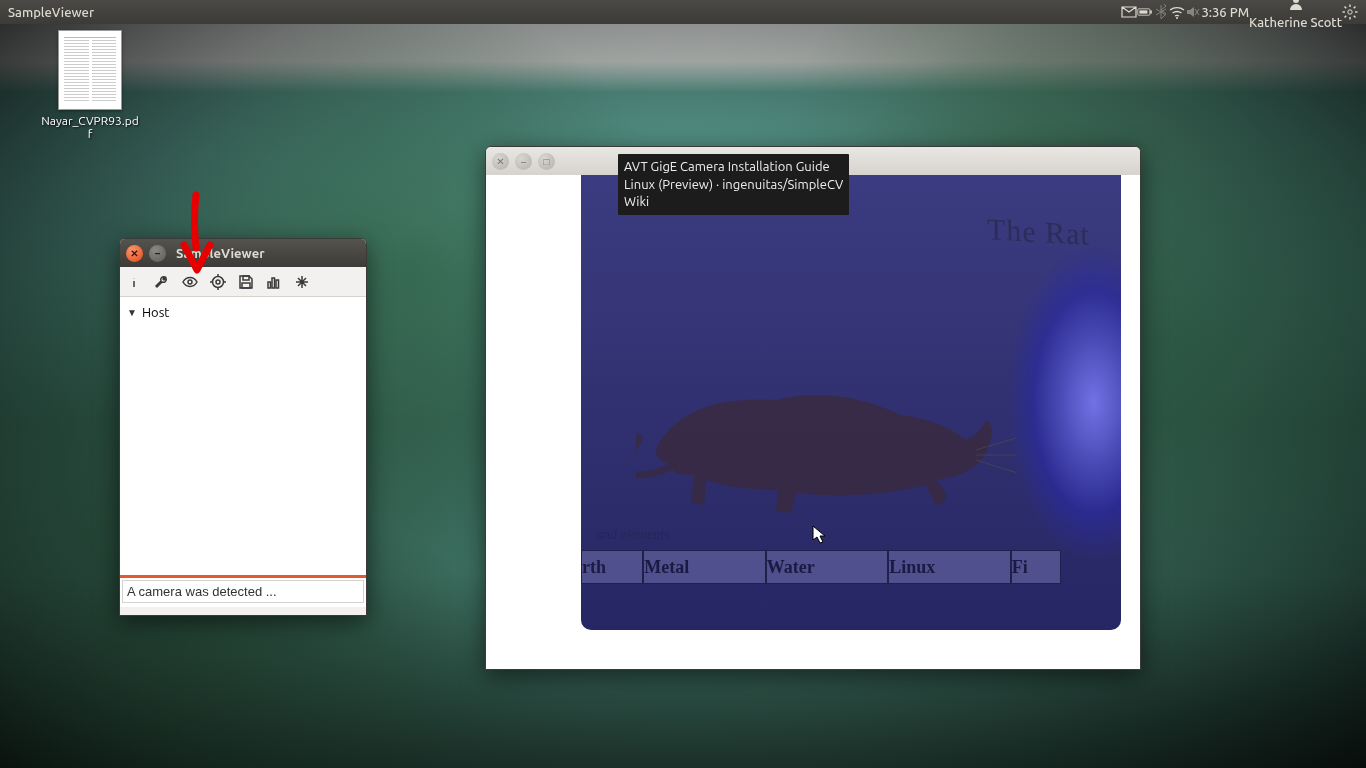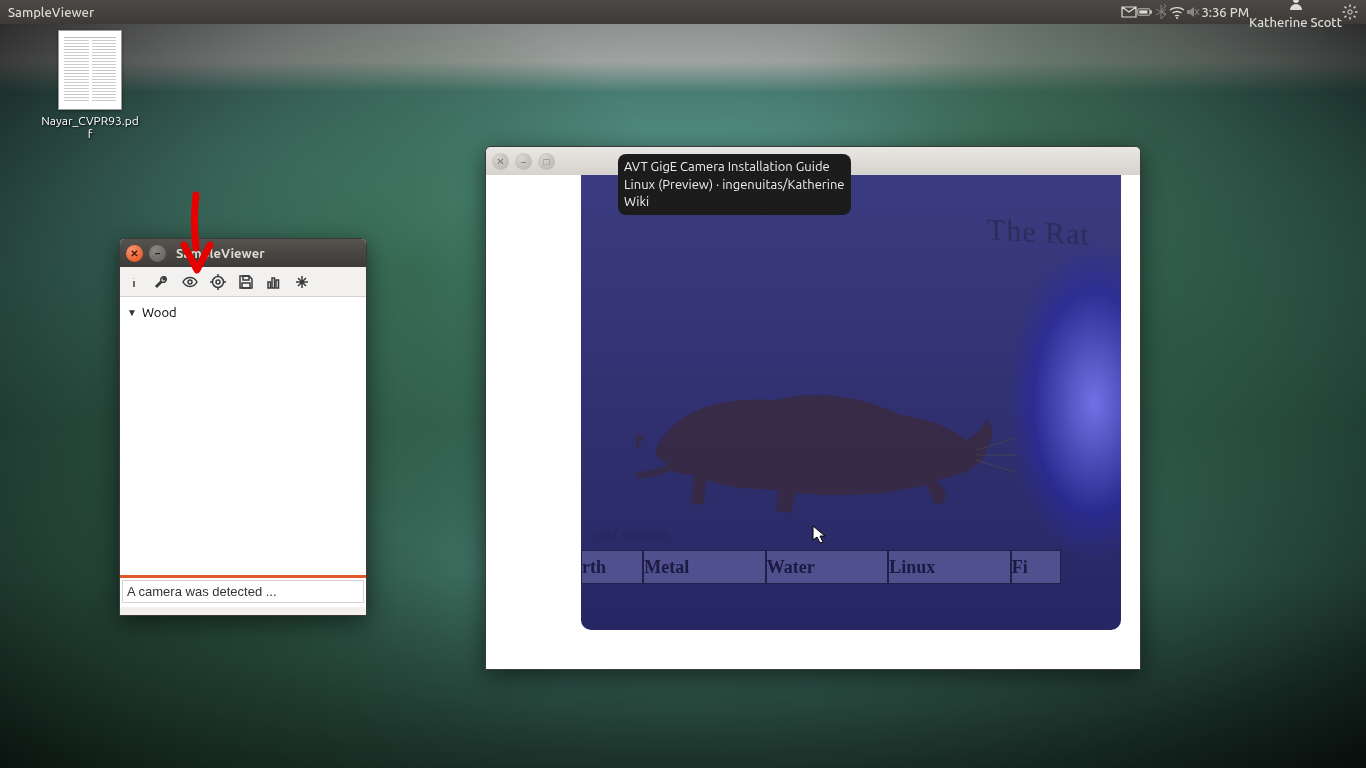--- a/index.html
+++ b/index.html
@@ -222,21 +222,21 @@
     .tooltip {
       position: absolute;
       top: 154px; left: 618px;
       background: #1c1c1c;
       color: #eee;
       font-size: 13px;
       line-height: 1.35;
       padding: 4px 6px;
       z-index: 50;
       max-width: 262px;
-      border-radius: 8px;
+      border-radius: 1px;
     }
 
     
     .red-arrow {
       position: absolute;
       top: 190px; left: 178px;
       z-index: 30;
       pointer-events: none;
     }
 
@@ -404,31 +404,31 @@
       </span>
     <span class="tool-btn">
         <svg viewBox="0 0 16 16">
           <path d="M8 2v12M2 8h12M4 4l8 8M12 4l-8 8"></path>
         </svg>
       </span>
   </div>
   <div class="tree-area">
     <div class="tree-row">
       <span class="tree-arrow">▼</span>
-      <span>Wood</span>
+      <span>Host</span>
     </div>
   </div>
   <div class="status-area">
     <input class="status-input" readonly="" value="A camera was detected ..." style="">
   </div>
 </div>
 
 <div class="tooltip">
   <div>AVT GigE Camera Installation Guide</div>
-  <div>Linux (Preview) · ingenuitas/Katherine</div>
+  <div>Linux (Preview) · ingenuitas/SimpleCV</div>
   <div>Wiki</div>
 </div>
 
 <div class="red-arrow">
   <svg width="40" height="90" viewBox="0 0 40 90">
     <path d="M18 5 Q15 30 18 58" stroke="#e60000" stroke-width="7" fill="none" stroke-linecap="round"></path>
     <path d="M6 55 L19 80 L32 55" stroke="#e60000" stroke-width="7" fill="none" stroke-linecap="round" stroke-linejoin="round"></path>
   </svg>
 </div>
 

